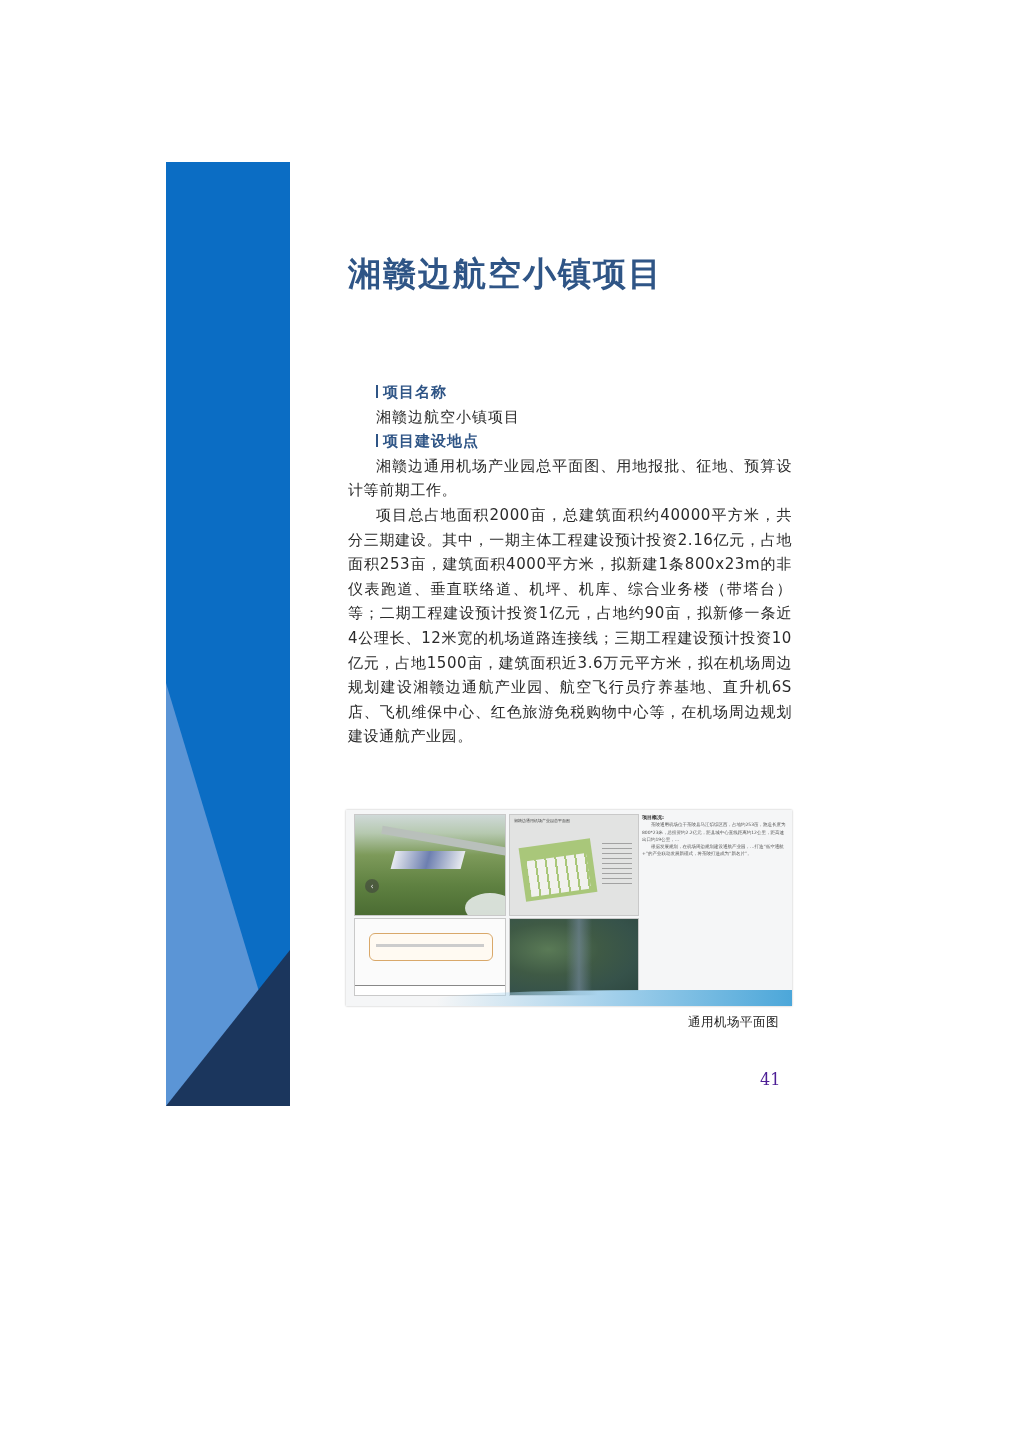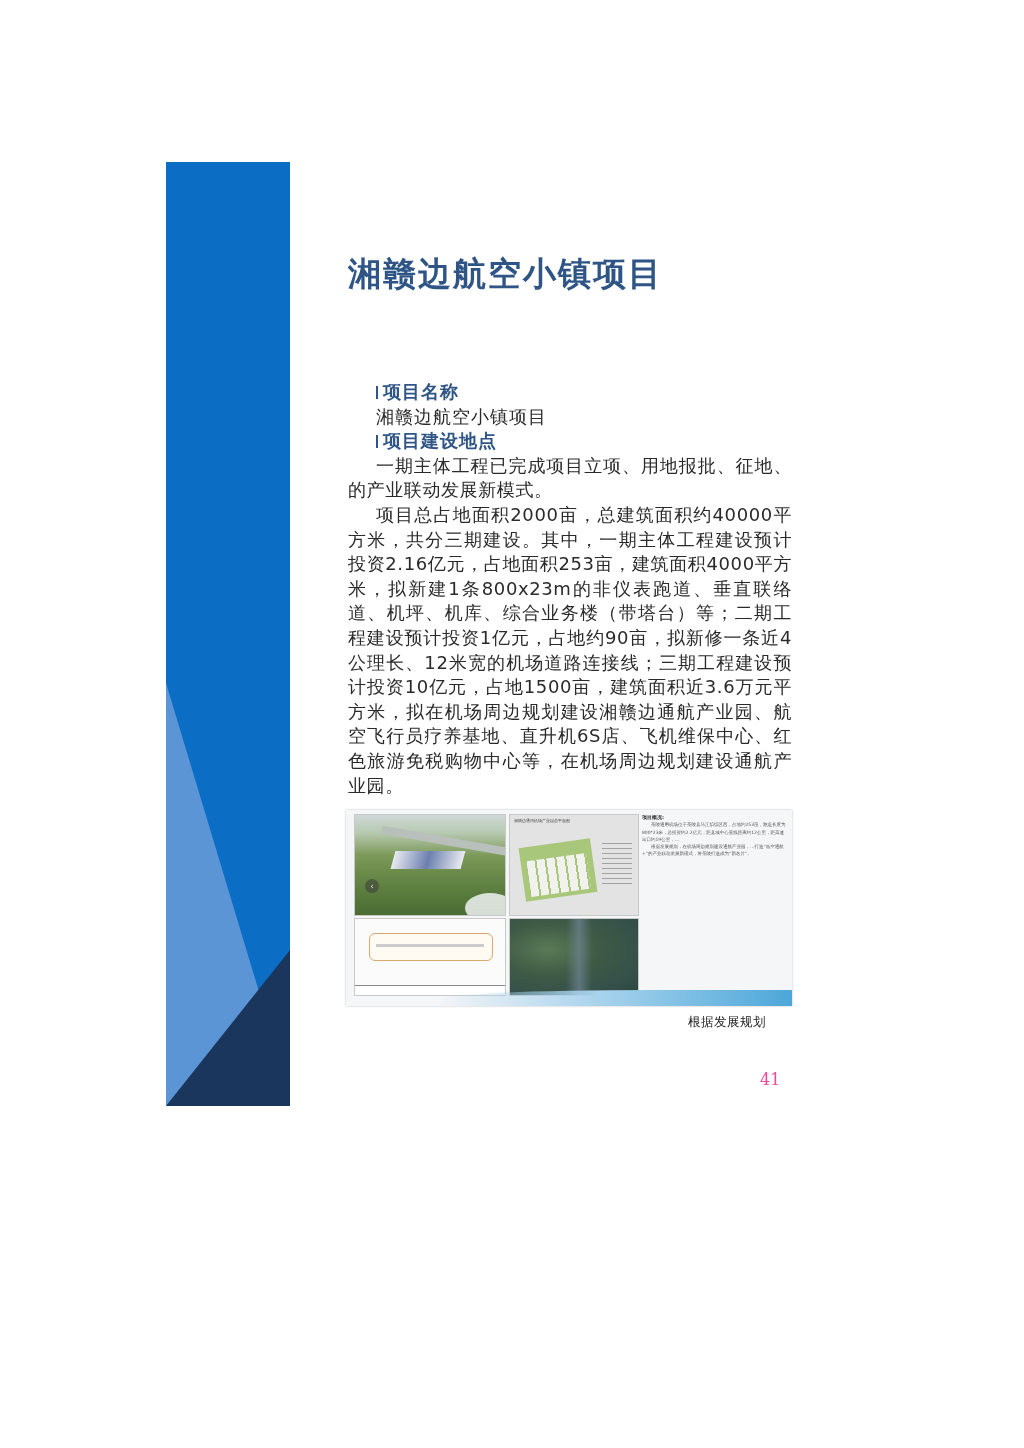--- a/index.html
+++ b/index.html
@@ -8,21 +8,21 @@
     font-family: "DejaVu Sans", "Liberation Sans", sans-serif; color:#222;
   }
   .banner { position:absolute; left:166px; top:162px; width:124px; height:944px; }
   .banner svg { display:block; }
   .title {
     position:absolute; left:348px; top:252px; font-size:33px; font-weight:bold;
     color:#2f5586; letter-spacing:2px; white-space:nowrap;
   }
   .content {
     position:absolute; left:348px; top:380px; width:444px;
-    font-size:18px; line-height:24.6px; color:#2a2a2a;
+    font-size:15px; line-height:24.6px; color:#2a2a2a;
   }
   .sec-head { color:#2f5586; font-weight:bold; padding-left:28px; letter-spacing:1px; }
   .sec-head .bar { display:inline-block; width:2px; height:13px; background:#2f5586; margin-right:5px; vertical-align:-1px; }
   .sec-text { padding-left:28px; letter-spacing:1px; }
   .para { text-indent:28px; text-align:justify; letter-spacing:0.6px; }
   .figure {
     position:absolute; left:346px; top:810px; width:446px; height:196px;
     background:#f5f6f7; box-shadow:0 0 2px #bbb; overflow:hidden;
   }
   .panel { position:absolute; overflow:hidden; border:1px solid #c9c9c9; }
@@ -45,40 +45,40 @@
   .p-layout .tb { position:absolute; left:0; right:0; bottom:0; height:9px; border-top:1px solid #888; background:#fff; }
   .p-sat { left:163px; top:108px; width:128px; height:76px;
     background:radial-gradient(ellipse at 30% 40%,#5a7a56 0%,#3f5a45 40%,#36524a 70%,#2d4740 100%); }
   .p-sat .river { position:absolute; left:56px; top:0; width:26px; height:76px; background:linear-gradient(90deg,transparent,#6f8494 50%,transparent); opacity:.7; }
   .p-text { position:absolute; left:296px; top:4px; width:144px; height:182px; font-size:4.5px; line-height:7.3px; color:#555; }
   .p-text .h { font-weight:bold; color:#333; font-size:5px; }
   .p-text .t { text-indent:9px; }
   .wave { position:absolute; left:90px; bottom:0; width:360px; height:16px;
     background:linear-gradient(90deg,rgba(255,255,255,0),#a9d3ec 45%,#4aa6d9 100%); border-radius:60% 0 0 0; }
   .caption { position:absolute; left:688px; top:1014px; font-size:12.5px; color:#222; letter-spacing:0.5px; }
-  .page-num { position:absolute; left:760px; top:1070px; font-family:"DejaVu Serif", "Liberation Serif", serif; font-size:16px; color:#ec4899; }
+  .page-num { position:absolute; left:760px; top:1070px; font-family:"DejaVu Serif", "Liberation Serif", serif; font-size:16px; color:#4c1d95; }
 </style>
 </head>
 <body>
 
 <div class="banner">
   <svg width="124" height="944" viewBox="0 0 124 944" xmlns="http://www.w3.org/2000/svg">
     <rect x="0" y="0" width="124" height="944" fill="#0b6dc4"></rect>
     <polygon points="0,521 94,833 106,944 0,944" fill="#5b95d6"></polygon>
     <polygon points="124,788 124,944 0,944" fill="#1b365d"></polygon>
   </svg>
 </div>
 
 <div class="title">湘赣边航空小镇项目</div>
 
 <div class="content">
   <div class="sec-head"><span class="bar"></span><span>项目名称</span></div>
   <div class="sec-text">湘赣边航空小镇项目</div>
   <div class="sec-head"><span class="bar"></span><span>项目建设地点</span></div>
-  <div class="para">一期主体工程已完成项目立项、用地报批、征地、的产业联动发展新模式。</div>
+  <div class="para">湘赣边通用机场产业园总平面图、用地报批、征地、预算设计等前期工作。</div>
   <div class="para">项目总占地面积2000亩，总建筑面积约40000平方米，共分三期建设。其中，一期主体工程建设预计投资2.16亿元，占地面积253亩，建筑面积4000平方米，拟新建1条800x23m的非仪表跑道、垂直联络道、机坪、机库、综合业务楼（带塔台）等；二期工程建设预计投资1亿元，占地约90亩，拟新修一条近4公理长、12米宽的机场道路连接线；三期工程建设预计投资10亿元，占地1500亩，建筑面积近3.6万元平方米，拟在机场周边规划建设湘赣边通航产业园、航空飞行员疗养基地、直升机6S店、飞机维保中心、红色旅游免税购物中心等，在机场周边规划建设通航产业园。</div>
 </div>
 
 <div class="figure">
   <div class="panel p-aerial">
     <div class="runway"></div>
     <div class="bldg"></div>
     <div class="cloud"></div>
     <div class="prev">‹</div>
   </div>
@@ -95,14 +95,14 @@
     <div class="river"></div>
   </div>
   <div class="p-text">
     <div class="h">项目概况:</div>
     <div class="t">茶陵通用机场位于茶陵县马江镇镇区西，占地约253亩，跑道长度为800*23米，总投资约2.2亿元，距县城中心直线距离约12公里，距高速出口约19公里，…</div>
     <div class="t">根据发展规划，在机场周边规划建设通航产业园，…打造“低空通航+”的产业联动发展新模式，将茶陵打造成为“新名片”。</div>
   </div>
   <div class="wave"></div>
 </div>
 
-<div class="caption">根据发展规划</div>
+<div class="caption">通用机场平面图</div>
 <div class="page-num">41</div>
 
 </body></html>

